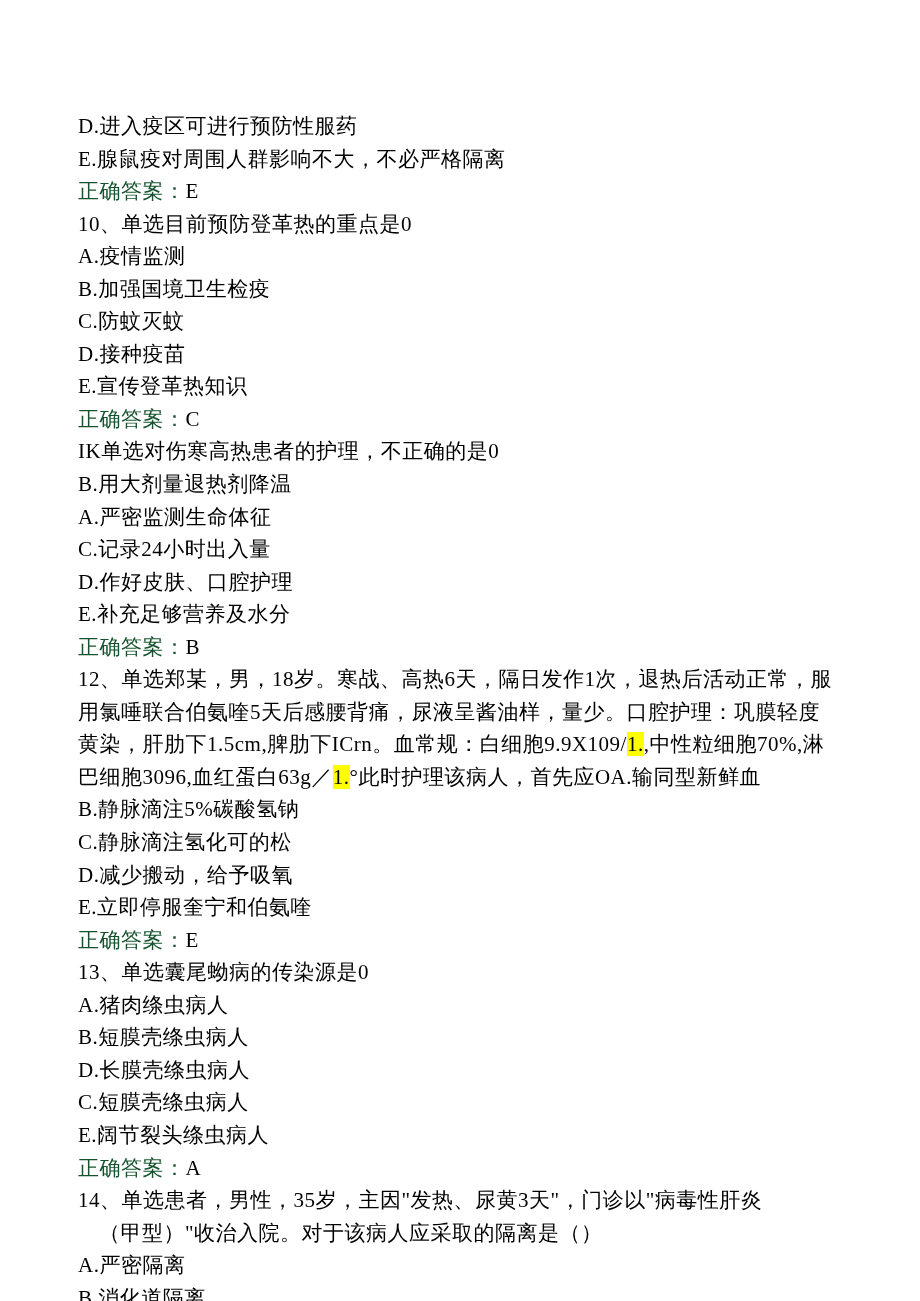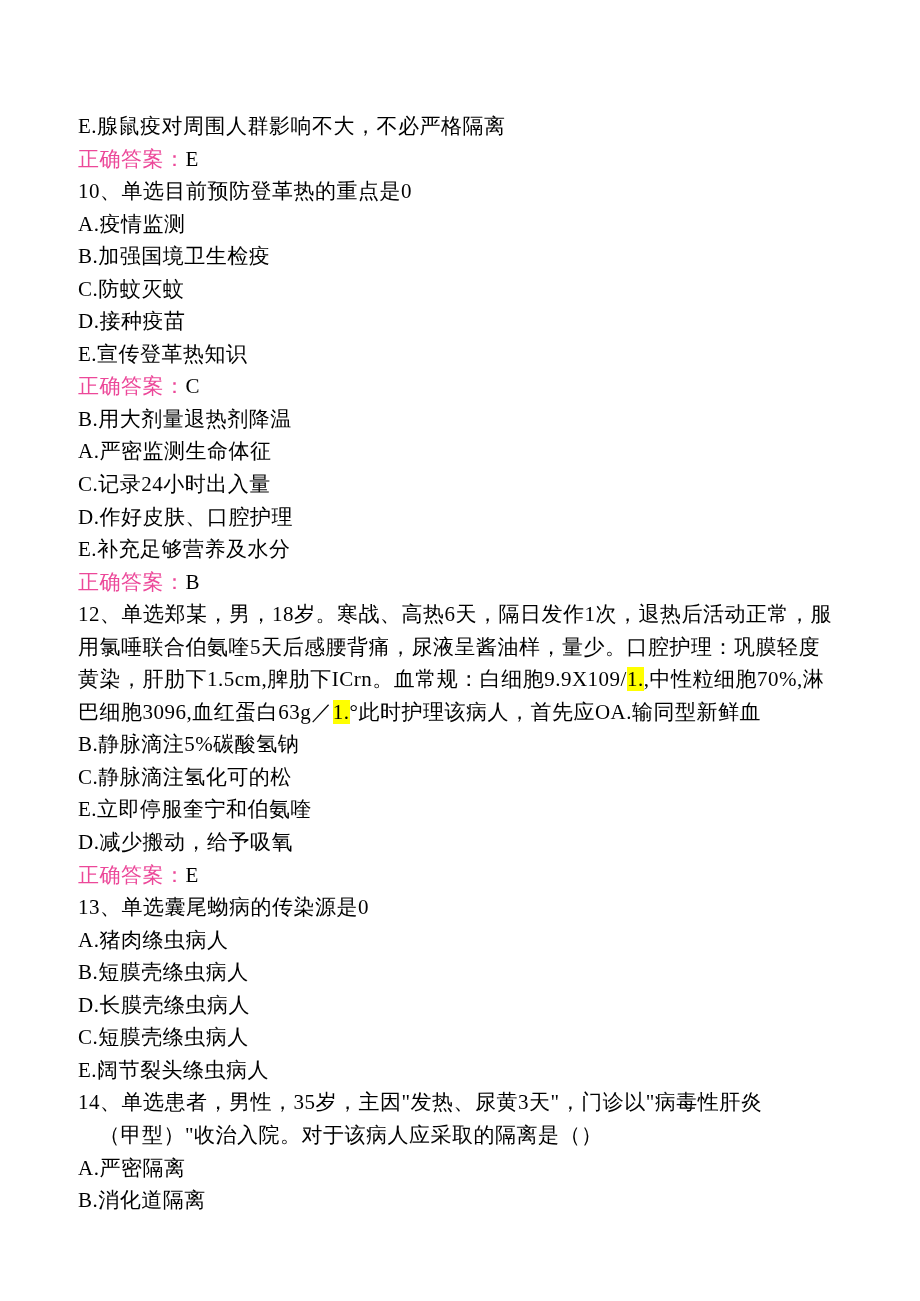--- a/index.html
+++ b/index.html
@@ -15,68 +15,71 @@
     width: 920px;
     min-height: 1301px;
     padding: 110px 78px 60px 78px;
     box-sizing: border-box;
     letter-spacing: 0.5px;
   }
   .line {
     display: block;
   }
   .answer-label {
-    color: #ec4899;
+    color: #14532d;
     font-family: Liberation Serif, serif;
   }
   .hl {
     background: #ffff00;
   }
   .indent {
     padding-left: 1em;
   }
 </style>
 </head>
 <body>
 
 <div class="page">
 
+  <span class="line">D.进入疫区可进行预防性服药</span>
   <span class="line">E.腺鼠疫对周围人群影响不大，不必严格隔离</span>
   <span class="line"><span class="answer-label">正确答案：</span><span>E</span></span>
 
   <span class="line">10、单选目前预防登革热的重点是0</span>
   <span class="line">A.疫情监测</span>
   <span class="line">B.加强国境卫生检疫</span>
   <span class="line">C.防蚊灭蚊</span>
   <span class="line">D.接种疫苗</span>
   <span class="line">E.宣传登革热知识</span>
   <span class="line"><span class="answer-label">正确答案：</span><span>C</span></span>
 
+  <span class="line">IK单选对伤寒高热患者的护理，不正确的是0</span>
   <span class="line">B.用大剂量退热剂降温</span>
   <span class="line">A.严密监测生命体征</span>
   <span class="line">C.记录24小时出入量</span>
   <span class="line">D.作好皮肤、口腔护理</span>
   <span class="line">E.补充足够营养及水分</span>
   <span class="line"><span class="answer-label">正确答案：</span><span>B</span></span>
 
   <span class="line">12、单选郑某，男，18岁。寒战、高热6天，隔日发作1次，退热后活动正常，服</span>
   <span class="line">用氯唾联合伯氨喹5天后感腰背痛，尿液呈酱油样，量少。口腔护理：巩膜轻度</span>
   <span class="line"><span>黄染，肝肋下1.5cm,脾肋下ICrn。血常规：白细胞9.9X109/</span><span class="hl">1.</span><span>,中性粒细胞70%,淋</span></span>
   <span class="line"><span>巴细胞3096,血红蛋白63g／</span><span class="hl">1.</span><span>°此时护理该病人，首先应OA.输同型新鲜血</span></span>
   <span class="line">B.静脉滴注5%碳酸氢钠</span>
   <span class="line">C.静脉滴注氢化可的松</span>
+  <span class="line">D.减少搬动，给予吸氧</span>
   <span class="line">E.立即停服奎宁和伯氨喹</span>
-  <span class="line">D.减少搬动，给予吸氧</span>
   <span class="line"><span class="answer-label">正确答案：</span><span>E</span></span>
 
   <span class="line">13、单选囊尾蚴病的传染源是0</span>
   <span class="line">A.猪肉绦虫病人</span>
   <span class="line">B.短膜壳绦虫病人</span>
   <span class="line">D.长膜壳绦虫病人</span>
   <span class="line">C.短膜壳绦虫病人</span>
   <span class="line">E.阔节裂头绦虫病人</span>
+  <span class="line"><span class="answer-label">正确答案：</span><span>A</span></span>
 
   <span class="line">14、单选患者，男性，35岁，主因"发热、尿黄3天"，门诊以"病毒性肝炎</span>
   <span class="line indent">（甲型）"收治入院。对于该病人应采取的隔离是（）</span>
   <span class="line">A.严密隔离</span>
   <span class="line">B.消化道隔离</span>
 
 </div>
 
 </body></html>

